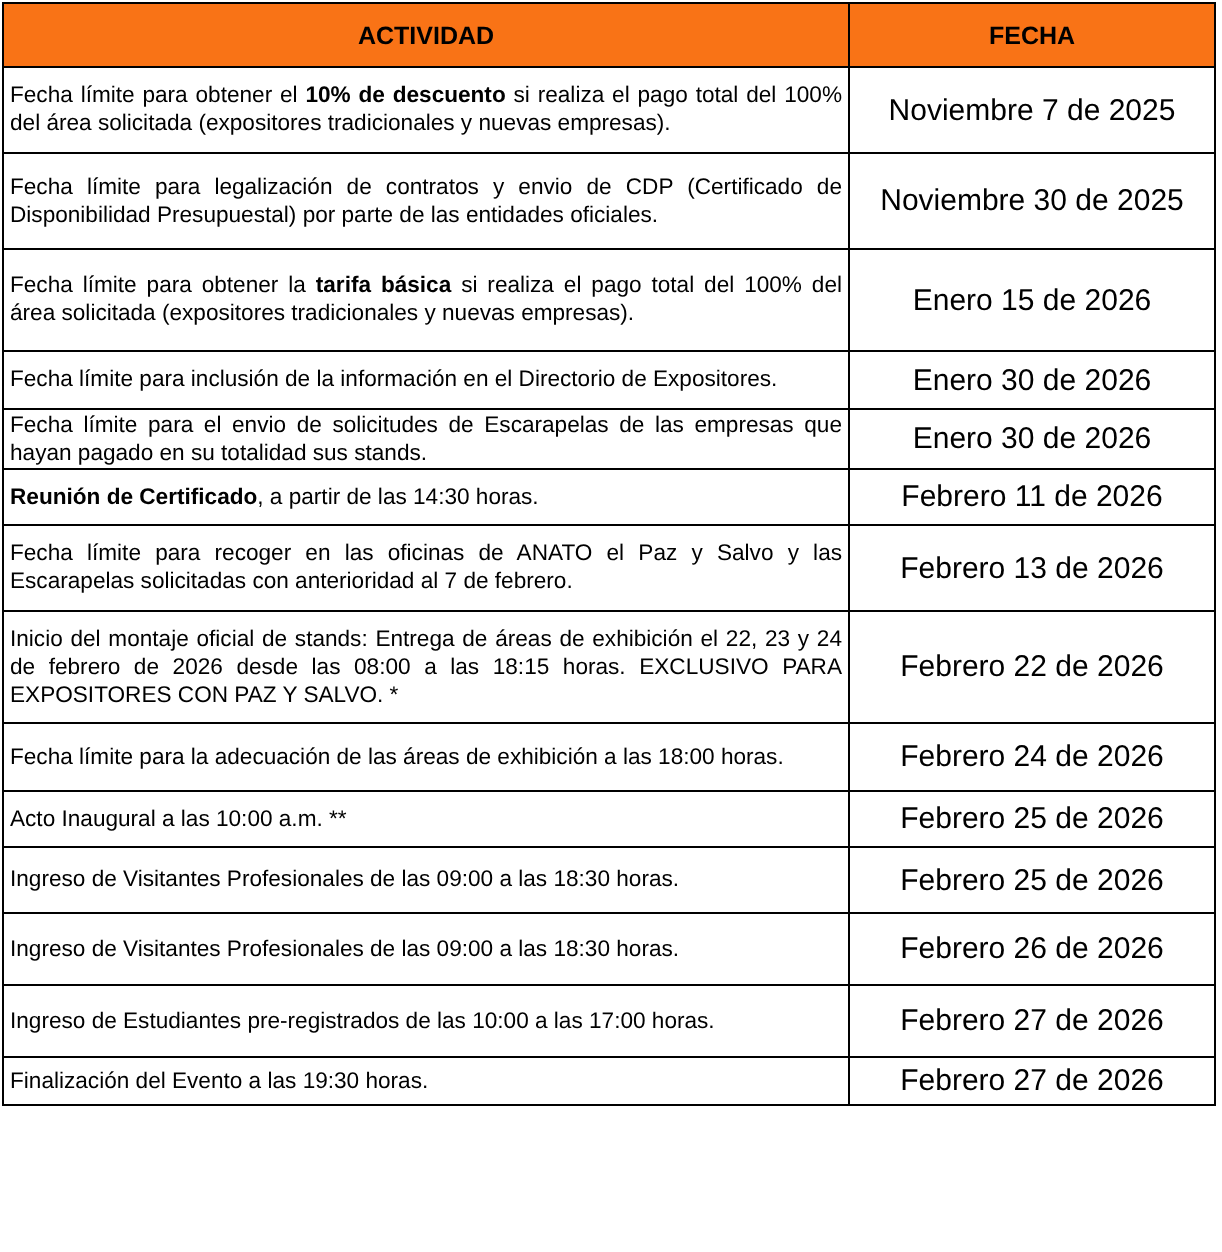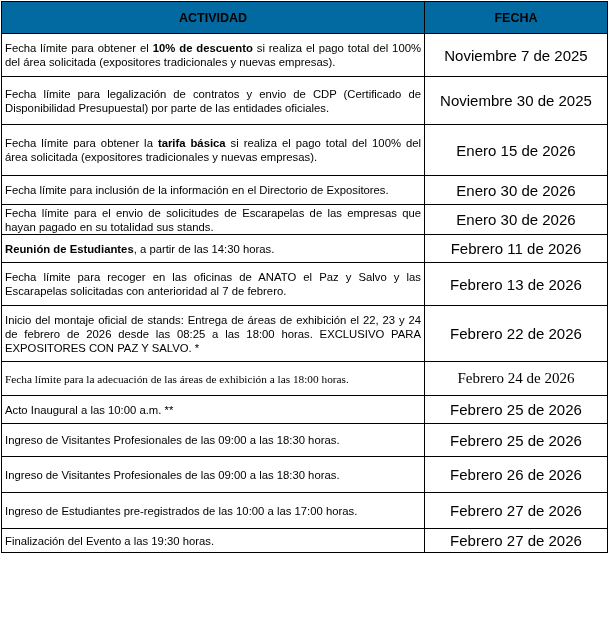--- a/index.html
+++ b/index.html
@@ -1,21 +1,21 @@
 <!DOCTYPE html>
 <html><head>
 <meta charset="utf-8">
 <style>
   html, body { margin: 0; padding: 0; background: #ffffff; }
   body { width: 611px; height: 626px; position: relative; overflow: hidden;
          font-family: "Liberation Sans", sans-serif; color: #000; }
   table.sched { position: absolute; left: 1px; top: 1px; width: 606px;
                 border-collapse: collapse; table-layout: fixed; font-size: 11.3px; }
   table.sched td, table.sched th { border: 1px solid #000; padding: 0 3px; }
-  table.sched th { background: #0369a1; font-weight: bold; font-size: 12.5px;
+  table.sched th { background: #f97316; font-weight: bold; font-size: 12.5px;
                    text-align: center; height: 31px; }
   col.c1 { width: 423px; }
   col.c2 { width: 183px; }
   td.act { text-align: justify; line-height: 14px; vertical-align: middle; }
   td.fecha { text-align: center; font-size: 15px; vertical-align: middle; }
   b { font-weight: bold; }
 </style>
 </head>
 <body>
 
@@ -45,32 +45,32 @@
       </tr>
       <tr style="height: 29px; margin-left: 13px;">
         <td class="act"><span>Fecha límite para inclusión de la información en el Directorio de Expositores.</span><b></b><span></span></td>
         <td class="fecha">Enero 30 de 2026</td>
       </tr>
       <tr style="height: 30px;">
         <td class="act"><span>Fecha límite para el envio de solicitudes de Escarapelas de las empresas que hayan pagado en su totalidad sus stands.</span><b></b><span></span></td>
         <td class="fecha">Enero 30 de 2026</td>
       </tr>
       <tr style="height: 28px;">
-        <td class="act"><span></span><b>Reunión de Estudiantes</b><span>, a partir de las 14:30 horas.</span></td>
+        <td class="act"><span></span><b>Reunión de Certificado</b><span>, a partir de las 14:30 horas.</span></td>
         <td class="fecha">Febrero 11 de 2026</td>
       </tr>
       <tr style="height: 43px;">
         <td class="act"><span>Fecha límite para recoger en las oficinas de ANATO el Paz y Salvo y las Escarapelas solicitadas con anterioridad al 7 de febrero.</span><b></b><span></span></td>
         <td class="fecha">Febrero 13 de 2026</td>
       </tr>
       <tr style="height: 56px;">
-        <td class="act"><span>Inicio del montaje oficial de stands: Entrega de áreas de exhibición el 22, 23 y 24 de febrero de 2026 desde las 08:25 a las 18:00 horas. EXCLUSIVO PARA EXPOSITORES CON PAZ Y SALVO. *</span><b></b><span></span></td>
+        <td class="act"><span>Inicio del montaje oficial de stands: Entrega de áreas de exhibición el 22, 23 y 24 de febrero de 2026 desde las 08:00 a las 18:15 horas. EXCLUSIVO PARA EXPOSITORES CON PAZ Y SALVO. *</span><b></b><span></span></td>
         <td class="fecha">Febrero 22 de 2026</td>
       </tr>
-      <tr style="height: 34px; font-family: Liberation Serif, serif;">
+      <tr style="height: 34px;">
         <td class="act"><span>Fecha límite para la adecuación de las áreas de exhibición a las 18:00 horas.</span><b></b><span></span></td>
         <td class="fecha">Febrero 24 de 2026</td>
       </tr>
       <tr style="height: 28px;">
         <td class="act"><span>Acto Inaugural a las 10:00 a.m. **</span><b></b><span></span></td>
         <td class="fecha">Febrero 25 de 2026</td>
       </tr>
       <tr style="height: 33px;">
         <td class="act"><span>Ingreso de Visitantes Profesionales de las 09:00 a las 18:30 horas.</span><b></b><span></span></td>
         <td class="fecha">Febrero 25 de 2026</td>

